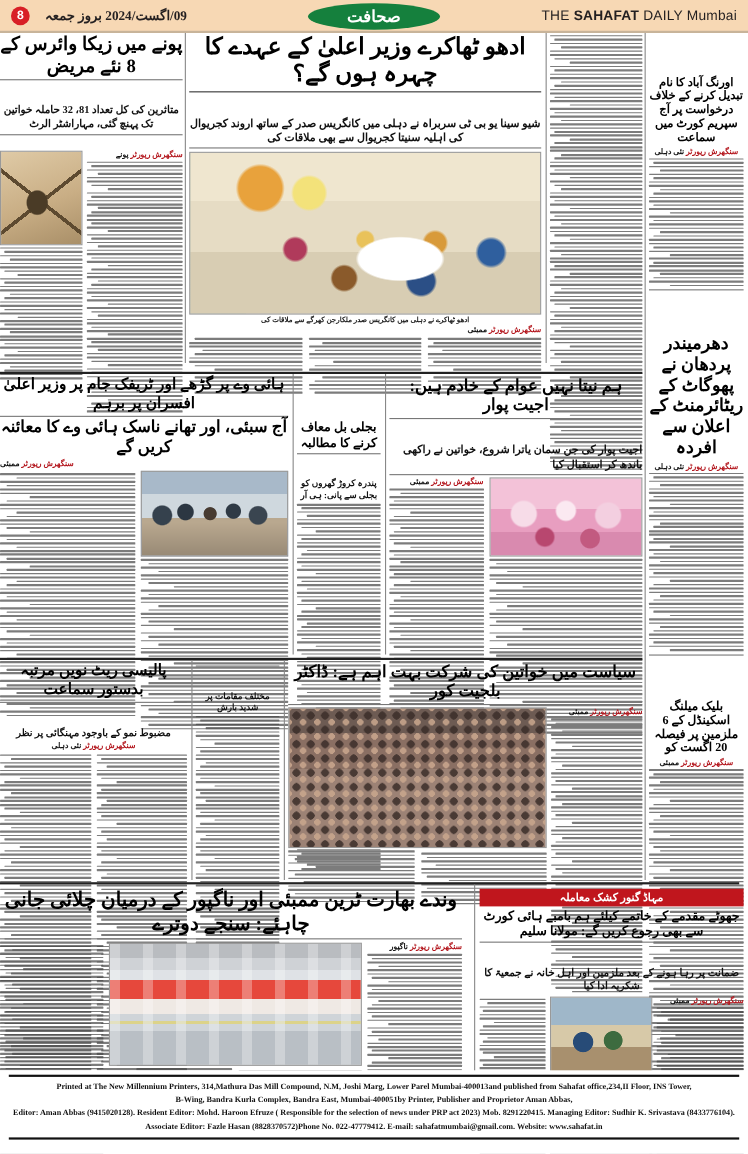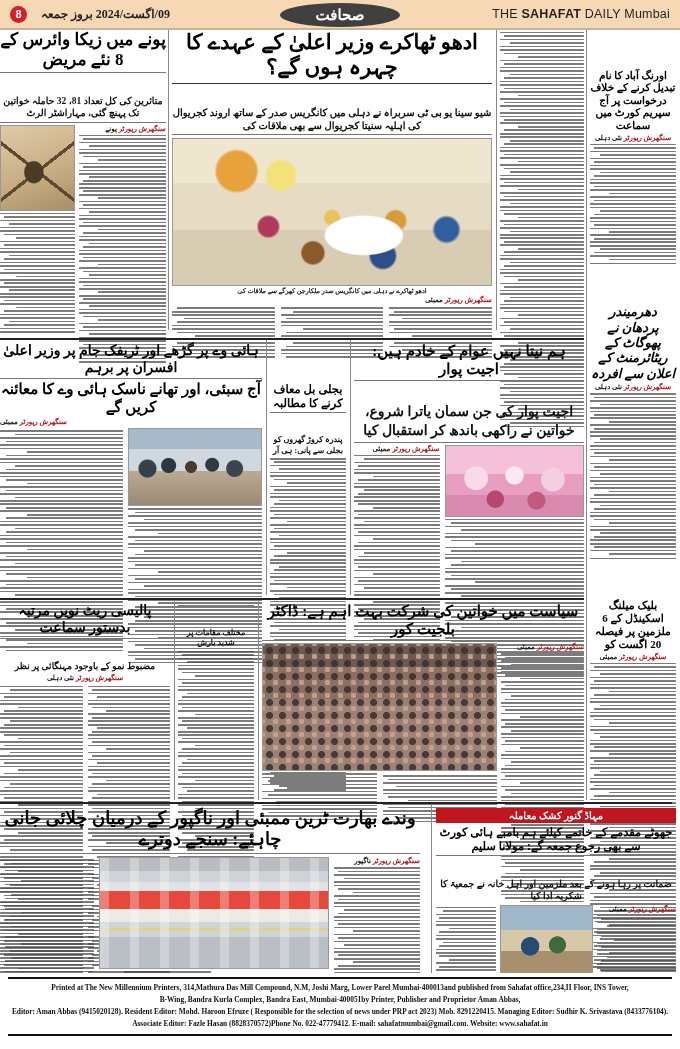--- a/index.html
+++ b/index.html
@@ -29,21 +29,21 @@
     display:flex; align-items:center; justify-content:center;
     flex:0 0 auto;
   }
   .datetext {
     margin-left:14px; font-size:12px; font-weight:bold;
     color:#231f20; direction:rtl;
   }
   .logo-wrap {
     position:absolute; left:50%; top:3px; transform:translateX(-50%);
     width:120px; height:24px;
-    background:#404040; border-radius:50%/50%;
+    background:#15803d; border-radius:50%/50%;
     display:flex; align-items:center; justify-content:center;
   }
   .logo-wrap .logo-txt {
     color:#ffffff; font-size:15px; font-weight:bold; direction:rtl;
     letter-spacing:.5px;
   }
   .brand {
     margin-left:auto; font-family:"Liberation Sans", sans-serif;
     font-size:12.5px; color:#231f20; letter-spacing:.2px;
   }
@@ -253,21 +253,21 @@
         <i class="s1"></i>
         <i class="s2"></i>
         <i class="s1"></i>
         <i class="s1"></i>
       <i class="s3"></i>
         <i class="s2"></i>
         <i class="s1"></i>
         <i class="s4"></i>
     </div>
     <div class="rule-h thin"></div>
-    <div class="hl hl-sm" style="font-size:13px;font-style:italic;">دھرمیندر پردھان نے پھوگاٹ کے ریٹائرمنٹ کے اعلان سے افردہ</div>
+    <div class="hl hl-sm" style="font-size:16px;">دھرمیندر پردھان نے پھوگاٹ کے ریٹائرمنٹ کے اعلان سے افردہ</div>
     <div class="byline" style="text-align:center; margin-top:2px;"><span>سنگھرش رپورٹر</span><span class="blk"> نئی دہلی</span></div>
     <div class="copy" style="margin-top:2px;">
       <i class="s1"></i>
         <i class="s2"></i>
         <i class="s1"></i>
         <i class="s3"></i>
         <i class="s1"></i>
         <i class="s1"></i>
       <i class="s2"></i>
         <i class="s1"></i>
@@ -633,21 +633,21 @@
         <i class="s3"></i>
         <i class="s2"></i>
     </div>
   </div>
 
   <div class="box" style="left:0; top:0; width:166px;">
     <div class="hl hl-lg">پونے میں زیکا وائرس کے 8 نئے مریض</div>
     <div class="rule-h thin" style="margin:2px 0;"></div>
     <div class="sub" style="font-size:9.5px;">متاثرین کی کل تعداد 81، 32 حاملہ خواتین تک پہنچ گئی، مہاراشٹر الرٹ</div>
     <div class="rule-h thin" style="margin:2px 0;"></div>
-    <div style="display:flex; direction:rtl; gap:4px; margin-top:2px;">
+    <div style="display:flex; direction:rtl; gap:4px; margin-top:14px;">
       <div class="copy" style="width:54%;">
         <div class="byline"><span>سنگھرش رپورٹر</span><span class="blk"> پونے</span></div>
         <i class="s1"></i>
           <i class="s2"></i>
           <i class="s1"></i>
           <i class="s3"></i>
           <i class="s1"></i>
           <i class="s1"></i>
         <i class="s2"></i>
           <i class="s4"></i>
@@ -982,21 +982,21 @@
         <i class="s1"></i>
         <i class="s3"></i>
         <i class="s2"></i>
     </div>
   </div>
   <div class="vrule" style="left:350px; top:310px; height:255px;"></div>
 
   <div class="box" style="left:354px; top:313px; width:230px;">
     <div class="hl hl-md" style="font-size:15px;">ہم نیتا نہیں عوام کے خادم ہیں: اجیت پوار</div>
     <div class="rule-h thin" style="margin:2px 0;"></div>
-    <div class="sub" style="font-size:14px;">اجیت پوار کی جن سمان یاترا شروع، خواتین نے راکھی باندھ کر استقبال کیا</div>
+    <div class="sub" style="font-size:10px;text-align:right;">اجیت پوار کی جن سمان یاترا شروع، خواتین نے راکھی باندھ کر استقبال کیا</div>
     <div class="rule-h thin" style="margin:2px 0;"></div>
     <div style="display:flex; direction:rtl; gap:5px;">
       <div style="width:62%;">
         <div class="photo ph-pink" style="height:72px;"></div>
         <div class="copy" style="margin-top:2px;">
           <i class="s1"></i>
             <i class="s2"></i>
             <i class="s1"></i>
             <i class="s3"></i>
             <i class="s1"></i>
@@ -1695,21 +1695,21 @@
           <i class="s4"></i>
         <i class="s1"></i>
 
       </div>
     </div>
   </div>
   <div class="vrule" style="right:248px; top:774px; height:178px;"></div>
 
   <div class="box" style="right:4px; top:778px; width:240px;">
     <div class="redbar">مہاڈ گنور کشک معاملہ</div>
-    <div class="hl hl-sm" style="font-size:11.5px; margin-top:3px;">جھوٹے مقدمے کے خاتمے کیلئے ہم بامبے ہائی کورٹ سے بھی رجوع جمعہ گے: مولانا سلیم</div>
+    <div class="hl hl-sm" style="font-size:11.5px; margin-top:3px;">جھوٹے مقدمے کے خاتمے کیلئے ہم بامبے ہائی کورٹ سے بھی رجوع کریں گے: مولانا سلیم</div>
     <div class="rule-h thin" style="margin:2px 0;"></div>
     <div class="sub" style="font-size:9.5px;">ضمانت پر رہا ہونے کے بعد ملزمین اور اہل خانہ نے جمعیۃ کا شکریہ ادا کیا</div>
     <div style="display:flex; direction:rtl; gap:4px; margin-top:2px;">
       <div class="copy" style="width:34%;">
         <div class="byline"><span>سنگھرش رپورٹر</span><span class="blk"> ممبئی</span></div>
         <i class="s1"></i>
           <i class="s2"></i>
           <i class="s1"></i>
           <i class="s3"></i>
           <i class="s1"></i>

